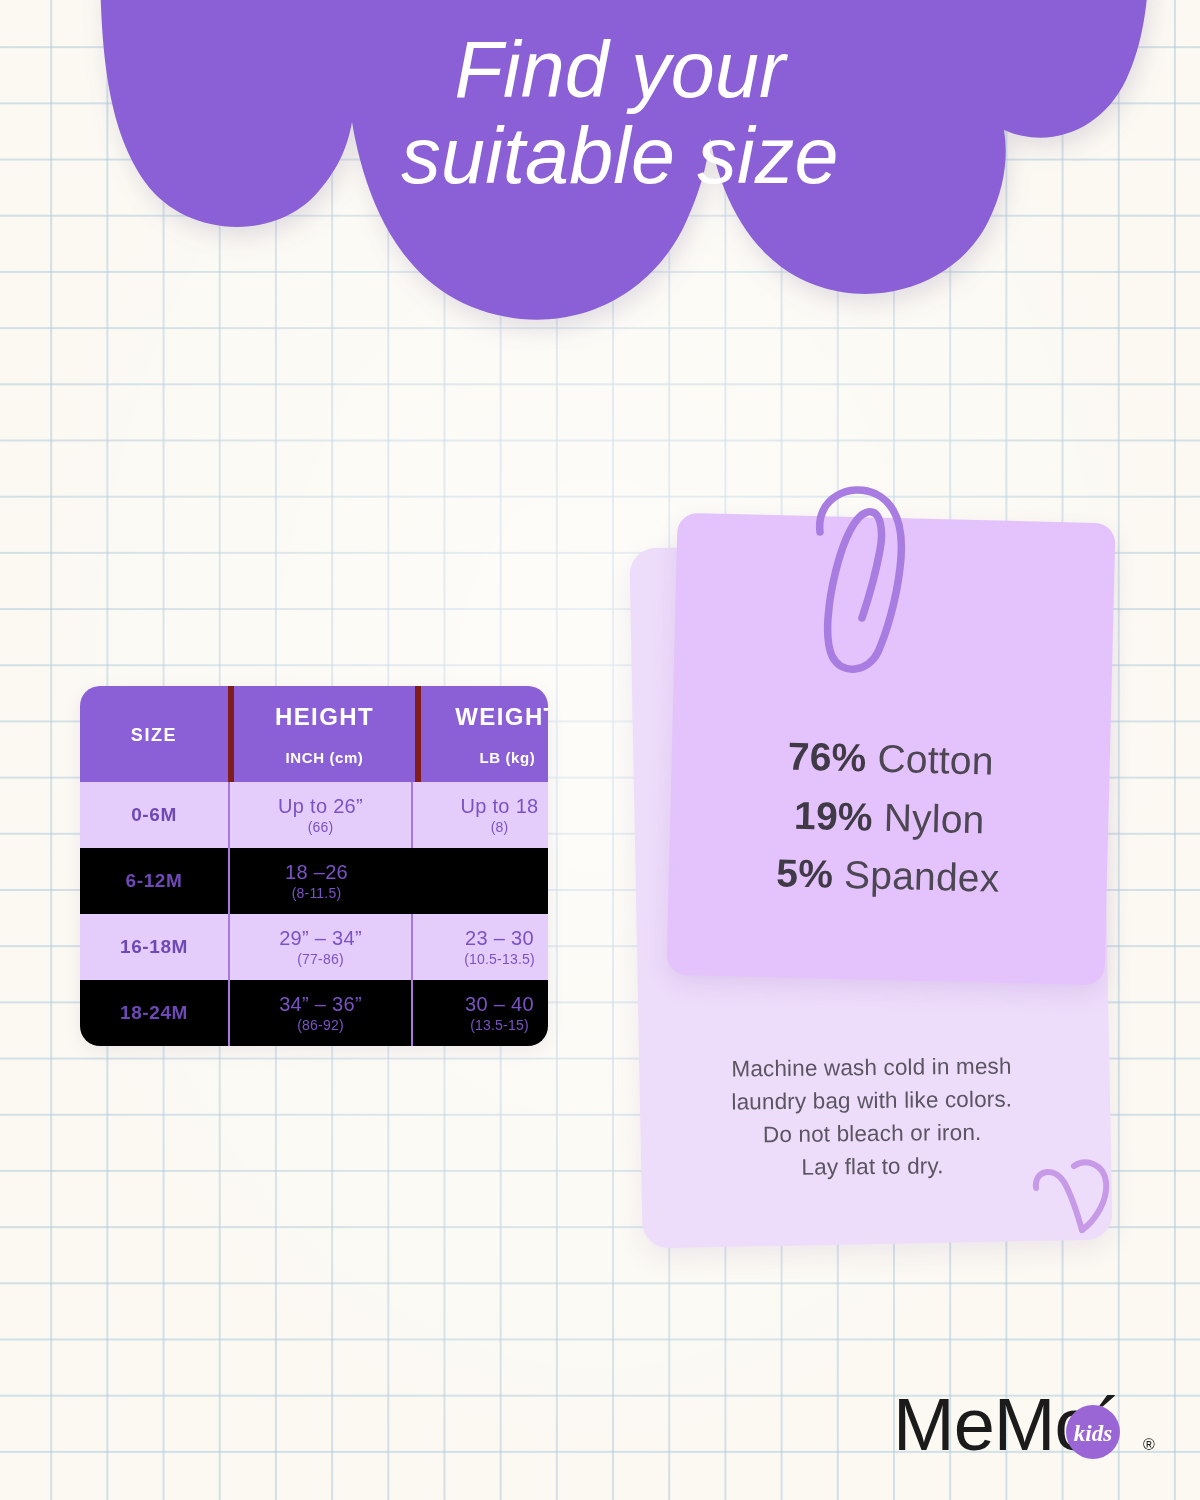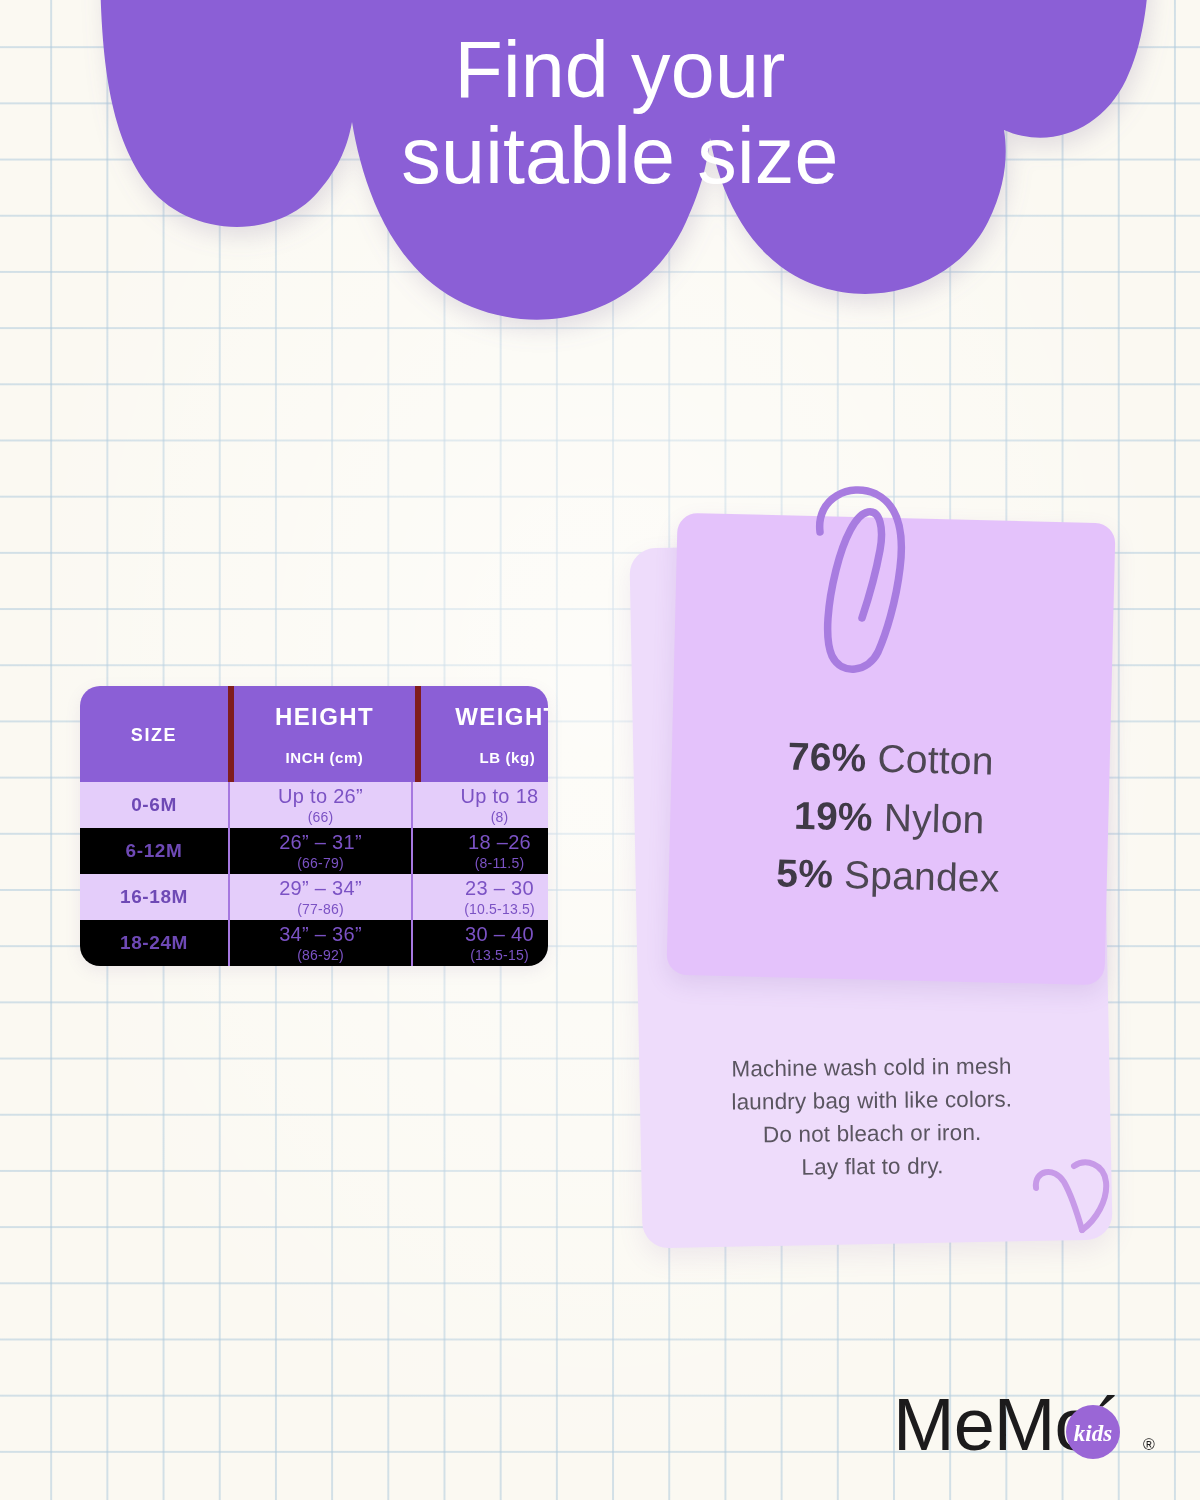--- a/index.html
+++ b/index.html
@@ -24,42 +24,42 @@
     background:radial-gradient(ellipse at 50% 45%, rgba(255,255,255,.55) 0%, rgba(252,250,242,0) 70%);
     pointer-events:none;
   }
 
   
   #cloud-wrap{position:absolute;left:90px;top:-118px;width:1060px;height:520px;}
   #cloud-wrap svg{display:block;width:100%;height:100%;overflow:visible;}
   #cloud-title{
     position:absolute;left:0;top:150px;width:1060px;
     text-align:center;color:#ffffff;
-    font-size:79px;line-height:.96;font-weight:300;letter-spacing:.2px;
+    font-size:79px;line-height:.96;font-weight:300;letter-spacing:.2px;font-style:italic;
   }
   #cloud-title .l2{display:block;margin-top:10px;}
 
   
   #size-table{
     position:absolute;left:80px;top:686px;width:468px;
     border-radius:20px;overflow:hidden;
     box-shadow:0 5px 16px rgba(120,90,160,.10);
   }
   .tr{display:flex;position:relative;}
   .th{
     background:#8b5fd6;color:#fff;
     display:flex;flex-direction:column;align-items:center;justify-content:center;
     padding:18px 4px 16px;
   }
   .th .big{font-size:24px;font-weight:700;letter-spacing:1.4px;line-height:1.05;}
   .th .sml{font-size:15px;font-weight:700;letter-spacing:.6px;margin-top:20px;}
   .th .only{font-size:18px;font-weight:700;letter-spacing:1.6px;}
   .td{
     display:flex;flex-direction:column;align-items:center;justify-content:center;
-    padding:3px 4px;color:#7b52c4;text-align:right;
+    padding:13px 4px;color:#7b52c4;text-align:right;
   }
   .td .v1{font-size:20px;font-weight:400;line-height:1.15;letter-spacing:.3px;}
   .td .v2{font-size:14px;font-weight:400;margin-top:1px;letter-spacing:.2px;}
   .td.sizecell{font-size:19px;font-weight:700;color:#6e49b5;letter-spacing:.6px;}
   .c1{width:140px;flex:0 0 140px;}
   .c2{width:173px;flex:0 0 173px;}
   .c3{width:165px;flex:0 0 165px;}
   .row-a{background:#e4cdfa;}
   .row-b{background:#000000;}
   .tr.body .c2, .tr.body .c3{border-left:2px solid #a678e0;}
@@ -159,24 +159,20 @@
       <span class="v2">(66)</span>
     </div>
     <div class="td c3">
       <span class="v1">Up to 18</span>
       <span class="v2">(8)</span>
     </div>
   </div>
 
   <div class="tr body row-b">
     <div class="td c1 sizecell">6-12M</div>
-    <div class="td c2">
-      <span class="v1">26” – 31”</span>
-      <span class="v2">(66-79)</span>
-    </div>
     <div class="td c3">
       <span class="v1">18 –26</span>
       <span class="v2">(8-11.5)</span>
     </div>
   </div>
 
   <div class="tr body row-a">
     <div class="td c1 sizecell">16-18M</div>
     <div class="td c2">
       <span class="v1">29” – 34”</span>

